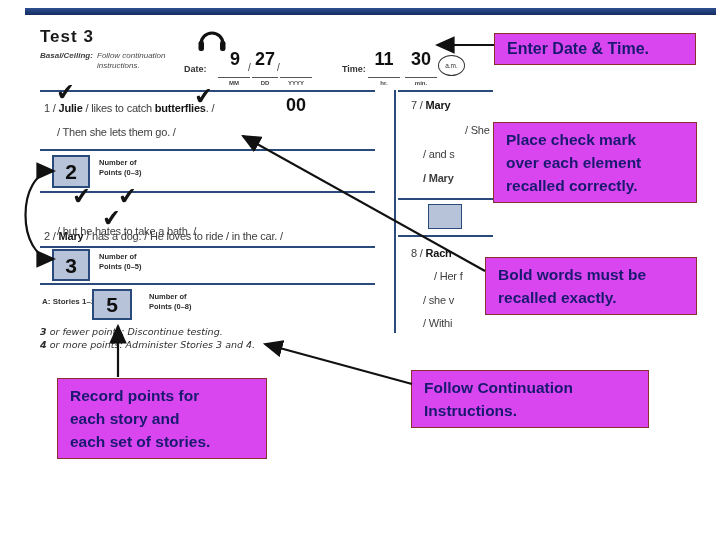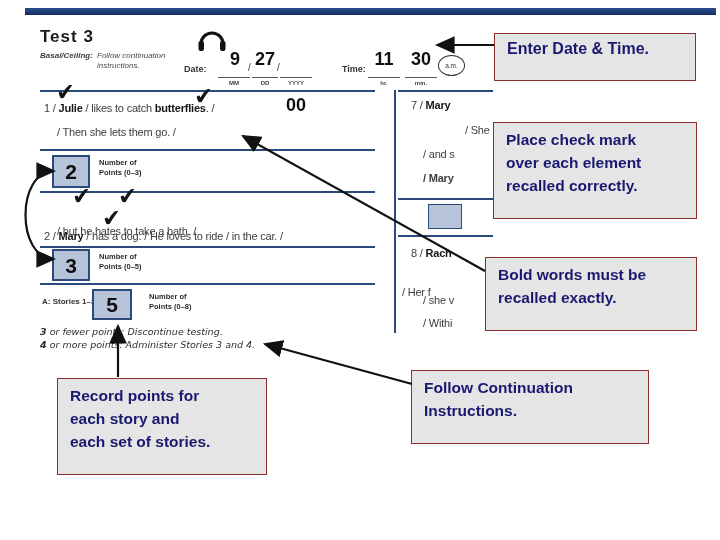--- a/index.html
+++ b/index.html
@@ -30,22 +30,22 @@
   .check{font-size:23px;color:#141414;transform:rotate(-5deg);line-height:1;}
   
   .ptsbox{background:#b7c3d9;border:2px solid #2a4a7b;color:#0e0e0e;font-weight:700;font-size:21px;
           text-align:center;box-sizing:border-box;}
   .ptslbl{font-size:7.5px;font-weight:700;color:#2b2b2b;line-height:9.5px;white-space:pre-line;}
   .prefix{font-size:8px;font-weight:700;color:#333;}
   .rule-italic{font-size:9.5px;font-style:italic;color:#2e2e2e;font-family:"DejaVu Sans",sans-serif;white-space:nowrap;}
   .rule-italic .b{font-weight:700;}
   .emptybox{background:#b7c3d9;border:1.5px solid #2a4a7b;box-sizing:border-box;}
   
-  .callout{background:#e5e5e5;border:1.5px solid #8b2f2f;color:#191970;font-weight:700;
-           font-size:15.5px;line-height:23px;padding:5px 4px 21px 12px;white-space:pre-line;
+  .callout{background:#d946ef;border:1.5px solid #8b2f2f;color:#191970;font-weight:700;
+           font-size:15.5px;line-height:23px;padding:5px 4px 5px 12px;white-space:pre-line;
            box-sizing:border-box;}
   .co-single{font-size:16px;line-height:20px;}
   
   .overlay{left:0;top:0;width:720px;height:540px;pointer-events:none;}
 </style>
 </head>
 <body>
 
 <div class="slide">
 
@@ -121,21 +121,21 @@
 
   <div class="abs rule-italic" style="left:40px;top:326px;"><span class="b">3</span><span> or fewer points: Discontinue testing.</span></div>
   <div class="abs rule-italic" style="left:40px;top:339px;"><span class="b">4</span><span> or more points: Administer Stories 3 and 4.</span></div>
 
   <div class="abs story" style="left:411px;top:99px;"><span>7 / </span><span class="b">Mary</span></div>
   <div class="abs story" style="left:423px;top:124px;margin-left:42px;"><span>/ She s</span></div>
   <div class="abs story" style="left:423px;top:148px;"><span>/ and s</span></div>
   <div class="abs story" style="left:423px;top:172px;font-weight:bold;"><span>/ Mary</span></div>
   <div class="abs emptybox" style="left:428px;top:204px;width:34px;height:25px;"></div>
   <div class="abs story" style="left:411px;top:247px;"><span>8 / </span><span class="b">Rach</span></div>
-  <div class="abs story" style="left:402px;top:270px;margin-top:16px;"><span>/ Her f</span></div>
+  <div class="abs story" style="left:434px;top:270px;"><span>/ Her f</span></div>
   <div class="abs story" style="left:423px;top:294px;"><span>/ she v</span></div>
   <div class="abs story" style="left:423px;top:317px;"><span>/ Withi</span></div>
 
   <div class="abs callout co-single" style="left:494px;top:33px;width:202px;">Enter Date &amp; Time.</div>
   <div class="abs callout" style="left:485px;top:257px;width:212px;">Bold words must be
 recalled exactly.</div>
   <div class="abs callout" style="left:493px;top:122px;width:204px;">Place check mark
 over each element
 recalled correctly.</div>
   <div class="abs callout" style="left:411px;top:370px;width:238px;">Follow Continuation

